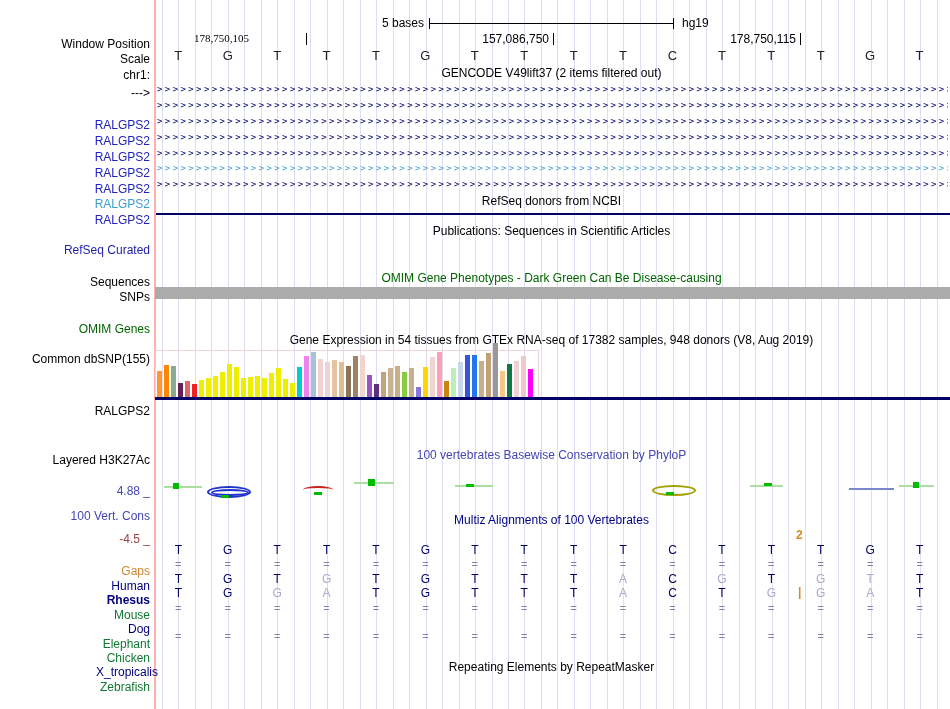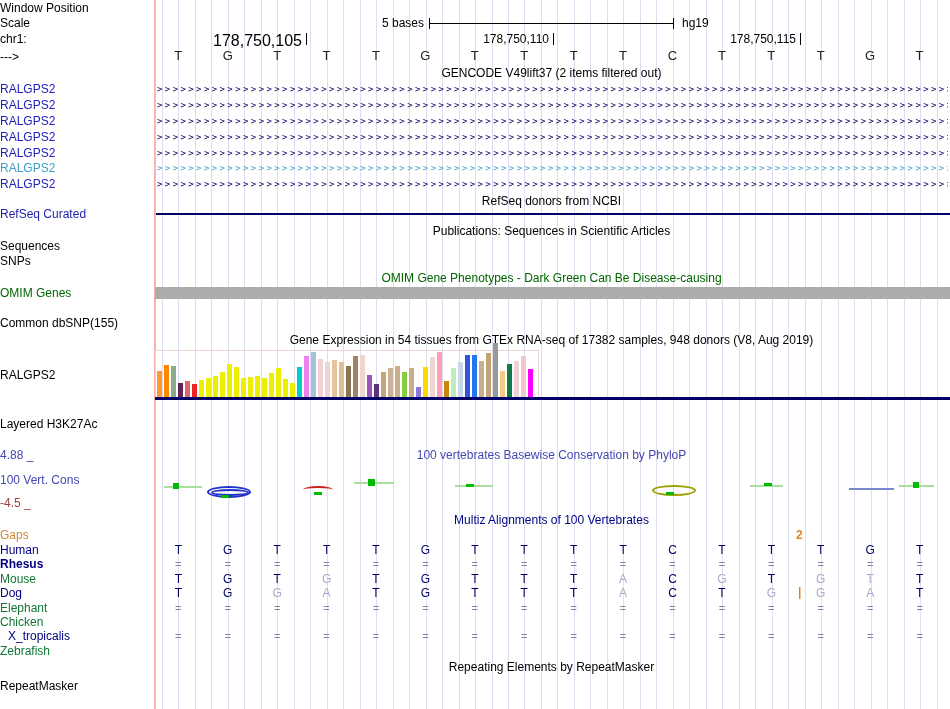--- a/index.html
+++ b/index.html
@@ -1,19 +1,19 @@
 <!DOCTYPE html>
 <html><head>
 <meta charset="utf-8">
 <style>
   html,body{margin:0;padding:0;background:#fff;}
   #root{position:relative;width:950px;height:709px;background:#fff;overflow:hidden;
         font-family:"Liberation Sans",sans-serif;color:#000;}
-  .lbl{position:absolute;left:0;width:150px;text-align:left;font-size:12px;height:14px;
-       line-height:14px;white-space:nowrap;}
+  .lbl{position:absolute;left:0;width:150px;text-align:right;font-size:12px;height:14px;
+       line-height:14px;white-space:nowrap;margin-top:36px;}
   .hdr{position:absolute;left:155px;width:793px;text-align:center;font-size:12px;height:14px;
        line-height:14px;white-space:nowrap;}
   .abs{position:absolute;white-space:nowrap;}
   .cell{position:absolute;width:26px;margin-left:-13px;text-align:center;font-size:12px;
         height:14px;line-height:14px;}
   .grid-line{position:absolute;top:0;width:1px;height:709px;background:#DEDEF0;}
 </style>
 </head>
 <body>
 
@@ -106,23 +106,23 @@
 
   <div class="hdr" style="top:448px;color:#4646B4">100 vertebrates Basewise Conservation by PhyloP</div>
   <div class="lbl" style="top:448px;color:#4646B4">4.88 _</div>
   <div class="lbl" style="top:473px;color:#4646B4">100 Vert. Cons</div>
   <div class="lbl" style="top:496px;color:#A04040">-4.5 _</div>
 
   <div class="hdr" style="top:513px;color:#000088">Multiz Alignments of 100 Vertebrates</div>
 
   <div class="hdr" style="top:660px">Repeating Elements by RepeatMasker</div>
   <div class="lbl" style="top:679px">RepeatMasker</div>
-<div class="abs" style="left: 194px; top: 32px; width: 108px; text-align: right; font-size: 16px;">178,750,105</div>
+<div class="abs" style="left: 194px; top: 32px; width: 108px; text-align: left; font-size: 11px; font-family: Liberation Serif, serif;">178,750,105</div>
     <div class="abs" style="left: 306px; top: 33px; width: 1px; height: 12px; background: rgb(0, 0, 0);"></div>
-    <div class="abs" style="left: 441px; top: 32px; width: 108px; text-align: right; font-size: 12px;">178,750,110</div>
+    <div class="abs" style="left: 441px; top: 32px; width: 108px; text-align: right; font-size: 12px;">157,086,750</div>
     <div class="abs" style="left: 553px; top: 33px; width: 1px; height: 12px; background: rgb(0, 0, 0);"></div>
     <div class="abs" style="left: 688px; top: 32px; width: 108px; text-align: right; font-size: 12px;">178,750,115</div>
     <div class="abs" style="left: 800px; top: 33px; width: 1px; height: 12px; background: rgb(0, 0, 0);"></div>
     <div class="cell" style="left: 178.3px; top: 49px; color: rgb(34, 34, 34); font-size: 13px;">T</div>
     <div class="cell" style="left: 227.72px; top: 49px; color: rgb(34, 34, 34); font-size: 13px;">G</div>
     <div class="cell" style="left: 277.14px; top: 49px; color: rgb(34, 34, 34); font-size: 13px;">T</div>
     <div class="cell" style="left: 326.56px; top: 49px; color: rgb(34, 34, 34); font-size: 13px;">T</div>
     <div class="cell" style="left: 375.98px; top: 49px; color: rgb(34, 34, 34); font-size: 13px;">T</div>
     <div class="cell" style="left: 425.4px; top: 49px; color: rgb(34, 34, 34); font-size: 13px;">G</div>
     <div class="cell" style="left: 474.82px; top: 49px; color: rgb(34, 34, 34); font-size: 13px;">T</div>

